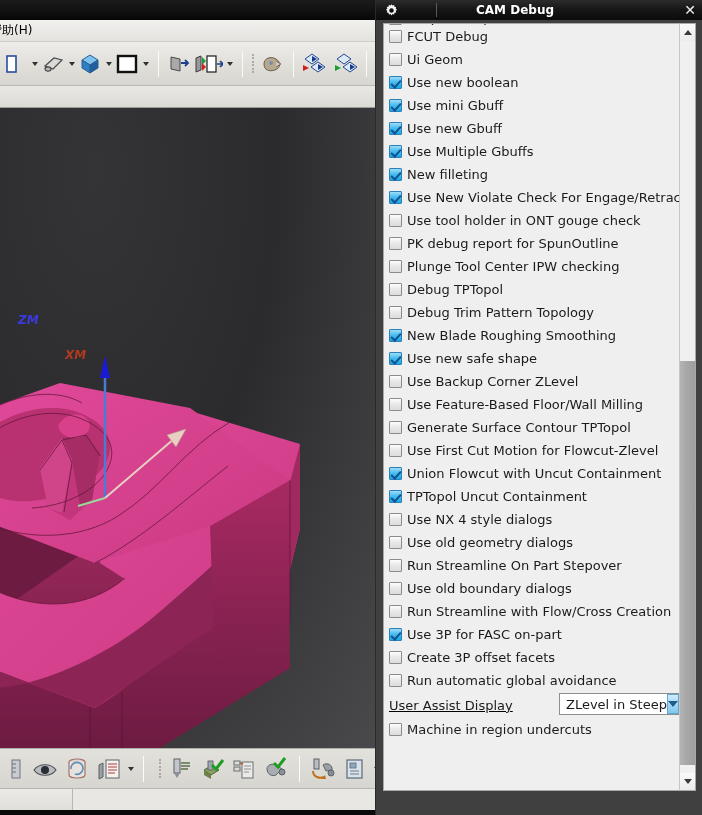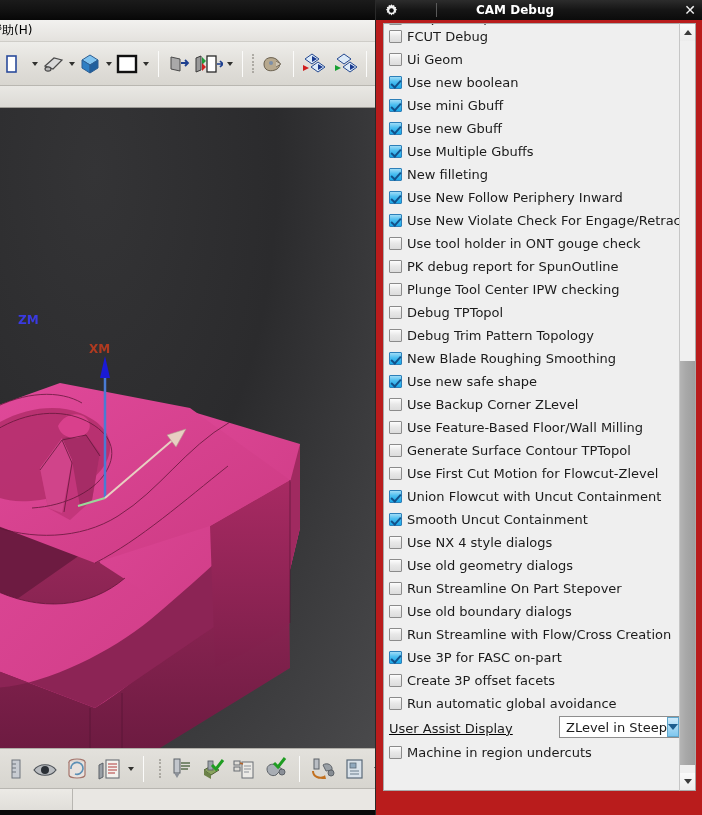--- a/index.html
+++ b/index.html
@@ -98,21 +98,21 @@
   }
   .dlg-close {
     position:absolute; right:3px; top:1px; width:18px;height:17px;
     display:flex;align-items:center;justify-content:center;
     color:#f2f2f2; font-size:14px; font-weight:bold; font-family:"DejaVu Sans",sans-serif;
     line-height:1;
   }
 
   .dlg-body {
     position:absolute; left:0; top:20px; width:326px; height:795px;
-    background:#b91c1c;
+    background:#404040;
     padding: 3px 6px 6px 7px;
   }
   .list-frame {
     position: relative; width: 313px; height: 768px;
     background: #efefef;
     border: 1px solid #a9a9a9;
     border-right: none;
     overflow: hidden;
   }
   .list-inner {
@@ -182,21 +182,21 @@
   .vs-btn.up { top:0; }
   .vs-btn.down { bottom:0; }
   .vs-btn i { display:block;width:0;height:0; }
   .vs-btn.up i { border-left:4px solid transparent;border-right:4px solid transparent;border-bottom:5px solid #3b3b3b; }
   .vs-btn.down i { border-left:4px solid transparent;border-right:4px solid transparent;border-top:5px solid #3b3b3b; }
   .vs-thumb {
     position:absolute; left:0; top:337px; width:15px; height:404px;
     background: linear-gradient(90deg,#b4b4b4 0%,#a8a8a8 40%,#9e9e9e 100%);
   }
 
-  .vp-label { position:absolute; font-size:12px; font-weight:bold; font-family:"DejaVu Sans",sans-serif;}
+  .vp-label { position:absolute; font-size:12px; font-weight:bold; font-family:"DejaVu Sans",sans-serif;font-style:italic;}
 </style>
 </head>
 <body>
 
 <div id="root">
 
   <div class="app">
 
     <div class="app-titlebar"></div>
 
@@ -403,21 +403,21 @@
         <g>
           <line x1="105" y1="390" x2="105" y2="262" stroke="#4a7bd4" stroke-width="2.5"></line>
           <polygon points="105,248 100,270 110,270" fill="#1a1ad6"></polygon>
           <line x1="105" y1="390" x2="78" y2="398" stroke="#9ad89a" stroke-width="2"></line>
           <line x1="105" y1="390" x2="175" y2="330" stroke="#e8cfc2" stroke-width="2"></line>
           <polygon points="186,321 167,327 176,339" fill="#e8cfc2" stroke="#b09a8c" stroke-width="0.6"></polygon>
         </g>
       </svg>
 
       <div class="vp-label" style="left:18px; top:205px; color:#3a3ae0;">ZM</div>
-      <div class="vp-label" style="left:65px; top:234px; color:#b03a20;margin-left:24px;">XM</div>
+      <div class="vp-label" style="left:65px; top:240px; color:#b03a20;">XM</div>
     </div>
     <div class="vp-right-edge"></div>
 
     <div class="toolbar-bottom">
       <div class="tb-group">
         <div class="tb-btn">
           <svg width="14" height="24" viewBox="0 0 14 24">
             <rect x="3" y="3" width="8" height="18" fill="#c8ccd2" stroke="#6e747c" stroke-width="1"></rect>
             <path d="M3 7 h4 M3 11 h4 M3 15 h4" stroke="#6e747c" stroke-width="1"></path>
           </svg>
@@ -574,24 +574,20 @@
             <div class="cb-row checked">
               <div class="cb-box"></div>
               <div class="cb-label">Use Multiple Gbuffs</div>
             </div>
             <div class="cb-row checked">
               <div class="cb-box"></div>
               <div class="cb-label">New filleting</div>
             </div>
             <div class="cb-row checked">
               <div class="cb-box"></div>
-              <div class="cb-label">Use New Follow Periphery Inward</div>
-            </div>
-            <div class="cb-row checked">
-              <div class="cb-box"></div>
               <div class="cb-label">Use New Violate Check For Engage/Retract</div>
             </div>
             <div class="cb-row">
               <div class="cb-box"></div>
               <div class="cb-label">Use tool holder in ONT gouge check</div>
             </div>
             <div class="cb-row">
               <div class="cb-box"></div>
               <div class="cb-label">PK debug report for SpunOutline</div>
             </div>
@@ -630,21 +626,21 @@
             <div class="cb-row">
               <div class="cb-box"></div>
               <div class="cb-label">Use First Cut Motion for Flowcut-Zlevel</div>
             </div>
             <div class="cb-row checked">
               <div class="cb-box"></div>
               <div class="cb-label">Union Flowcut with Uncut Containment</div>
             </div>
             <div class="cb-row checked">
               <div class="cb-box"></div>
-              <div class="cb-label">Smooth Uncut Containment</div>
+              <div class="cb-label">TPTopol Uncut Containment</div>
             </div>
             <div class="cb-row">
               <div class="cb-box"></div>
               <div class="cb-label">Use NX 4 style dialogs</div>
             </div>
             <div class="cb-row">
               <div class="cb-box"></div>
               <div class="cb-label">Use old geometry dialogs</div>
             </div>
             <div class="cb-row">

